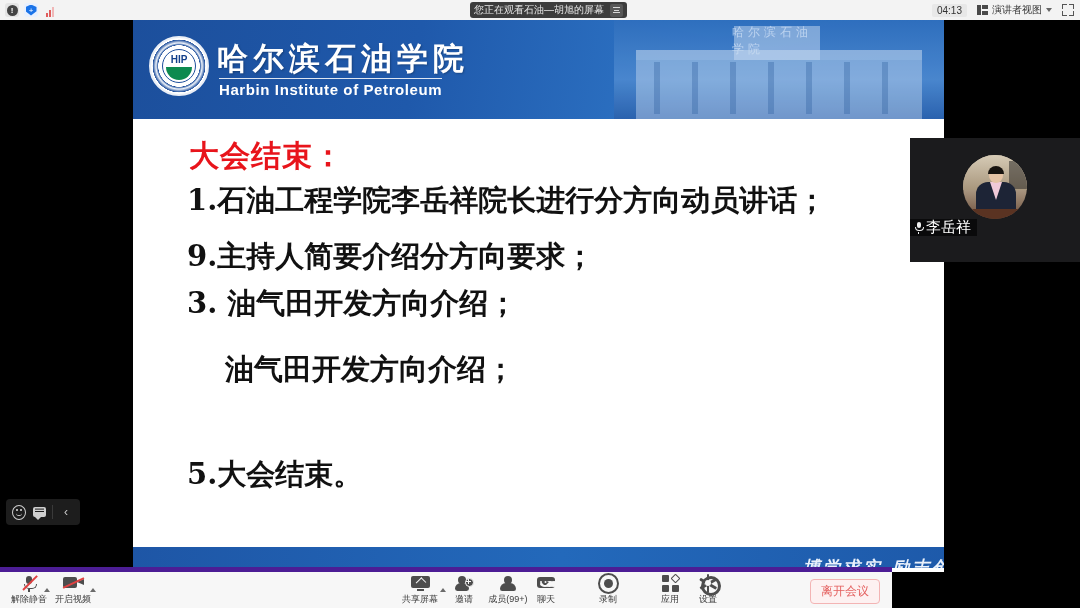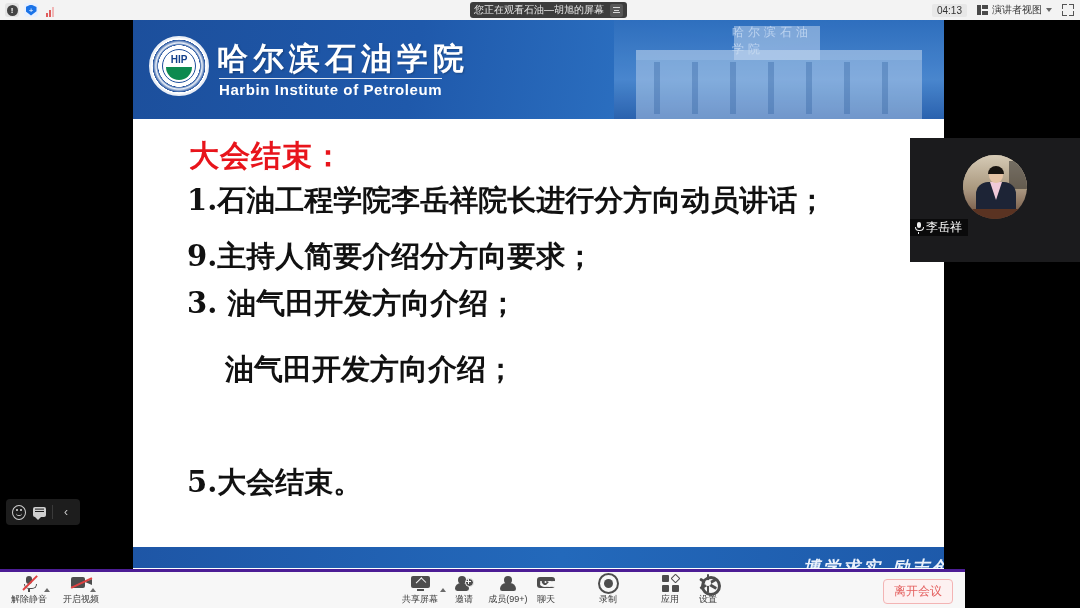--- a/index.html
+++ b/index.html
@@ -108,24 +108,24 @@
   .av-hair{position:absolute;left:25px;top:11px;width:16px;height:8px;border-radius:8px 8px 0 0;background:#17130f;}
   .av-suit{position:absolute;left:13px;top:27px;width:40px;height:30px;background:#1d2436;border-radius:12px 12px 0 0;}
   .av-shirt{position:absolute;left:27px;top:27px;width:12px;height:18px;background:#f0c9d8;
      clip-path:polygon(50% 100%,0 0,100% 0);}
   .av-desk{position:absolute;left:8px;bottom:0;width:50px;height:10px;background:#5a3322;border-radius:3px;}
   .spk-name{position:absolute;left:0;bottom:0;height:17px;background:rgba(0,0,0,.62);display:flex;align-items:center;gap:3px;padding:0 6px 0 4px;}
   .spk-name .mic{width:9px;height:12px;position:relative;}
   .spk-name .mic .m{position:absolute;left:2.5px;top:0;width:4px;height:6px;border-radius:2px;background:#f0f0f0;}
   .spk-name .mic .b{position:absolute;left:1px;top:5px;width:7px;height:3.5px;border:1.2px solid #f0f0f0;border-top:none;border-radius:0 0 5px 5px;}
   .spk-name .mic .s{position:absolute;left:3.8px;bottom:0;width:1.4px;height:2px;background:#f0f0f0;}
-  .spk-name span{color:#fff;font-size:12px;}
+  .spk-name span{color:#fff;font-size:15px;}
 
   
-  .bottom{position:absolute;left:0;bottom:0;width:965px;height:36px;background:#f7f7f7;border-top:3px solid #4c1d95;}
+  .bottom{position:absolute;left:0;bottom:0;width:892px;height:36px;background:#f7f7f7;border-top:5px solid #4c1d95;}
   .btool{position:absolute;display:flex;flex-direction:column;align-items:center;justify-content:center;height:36px;cursor:pointer;}
   .btool .lbl{font-size:9px;color:#3c3c3c;margin-top:1px;white-space:nowrap;}
   .bt-glyph{height:17px;display:flex;align-items:center;justify-content:center;}
   .arrowup{width:0;height:0;border-left:3.5px solid transparent;border-right:3.5px solid transparent;border-bottom:4.5px solid #6b6b6b;}
 
   .mic2{width:17px;height:17px;position:relative;}
   .mic2 .m{position:absolute;left:5.5px;top:1px;width:6px;height:8px;border-radius:3px;background:#4d4d4d;}
   .mic2 .b{position:absolute;left:3px;top:9px;width:11px;height:4.5px;border:1.6px solid #4d4d4d;border-top:none;border-radius:0 0 7px 7px;}
   .mic2 .s{position:absolute;left:7.6px;bottom:0px;width:1.8px;height:3px;background:#4d4d4d;}
   .mic2 .slash{position:absolute;left:-1px;top:7px;width:20px;height:1.8px;background:#e04141;transform:rotate(-45deg);}
@@ -250,21 +250,21 @@
         <div class="sch-cn">哈尔滨石油学院</div>
         <div class="sch-en">Harbin Institute of Petroleum</div>
       </div>
 
       <div class="slide-body">
         <div class="ttl">大会结束：</div>
         <div class="li" style="top:62px">1.石油工程学院李岳祥院长进行分方向动员讲话；</div>
         <div class="li" style="top:118px">9.主持人简要介绍分方向要求；</div>
         <div class="li" style="top:165px">3. 油气田开发方向介绍；</div>
         <div class="li indent" style="top:231px">油气田开发方向介绍；</div>
-        <div class="li" style="top:344px">5.大会结束。</div>
+        <div class="li" style="top:336px">5.大会结束。</div>
       </div>
 
       <div class="slide-foot">
         <div class="motto">博学求实  励志创新</div>
       </div>
     </div>
 
     <div class="minibar">
       <div class="mb-ico">
           <div class="smiley">
@@ -317,21 +317,21 @@
           </div>
       </div>
       <div class="lbl">解除静音</div>
     </div>
     <div class="btool" style="left:40px;width:14px">
       <div class="bt-glyph">
           <div class="arrowup"></div>
         </div>
     </div>
 
-    <div class="btool" style="left:56px;width:50px">
+    <div class="btool" style="left:48px;width:50px">
       <div class="bt-glyph">
         <div class="cam2">
             <i class="bdy"></i>
             <i class="lens"></i>
             <i class="slash"></i>
           </div>
       </div>
       <div class="lbl">开启视频</div>
     </div>
     <div class="btool" style="left:86px;width:14px">

